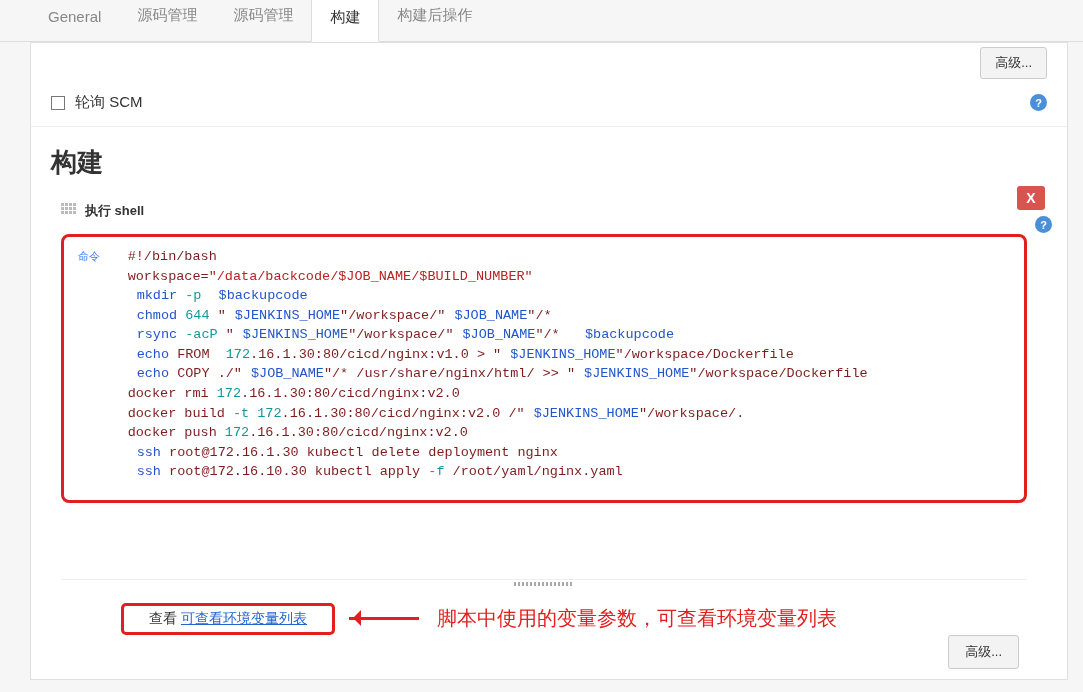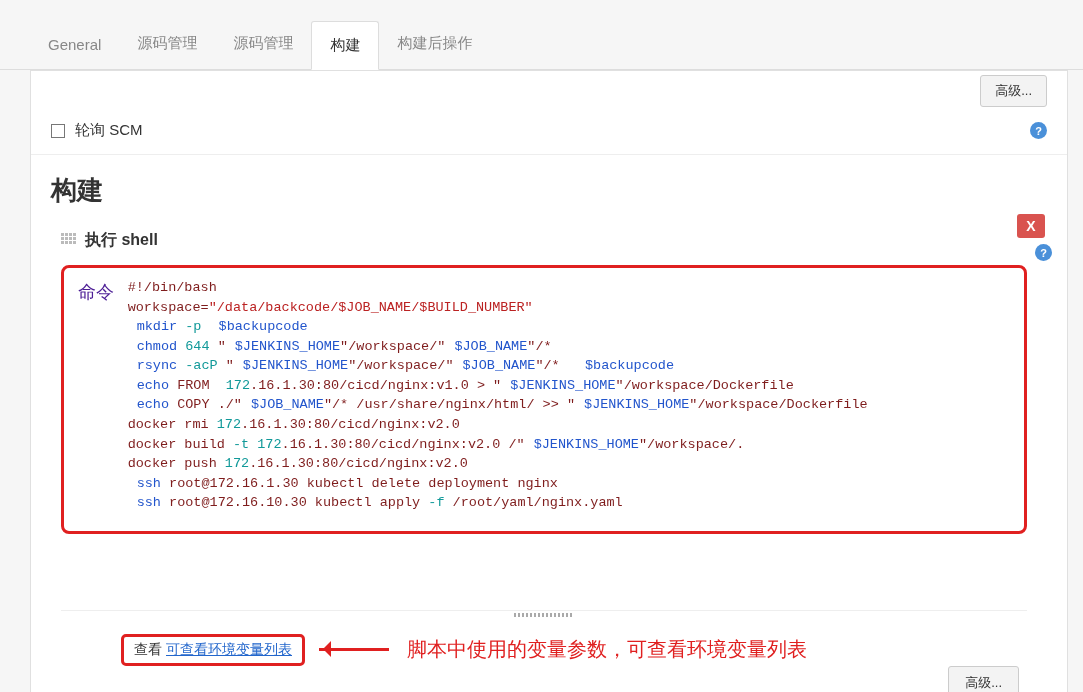--- a/index.html
+++ b/index.html
@@ -1,45 +1,45 @@
 <!DOCTYPE html>
 <html><head>
 <meta charset="utf-8">
 <style>
   * { box-sizing: border-box; margin: 0; padding: 0; }
   body { font-family: Arial, "Microsoft YaHei", sans-serif; font-size: 13px; background: #f6f6f6; color: #333; width: 1083px; }
-  .tabs { display: flex; background: #f6f6f6; border-bottom: 1px solid #ddd; padding: 0 30px; height: 70px; align-items: flex-end; }
+  .tabs { display: flex; background: #f6f6f6; border-bottom: 1px solid #ddd; padding: 0 30px; height: 42px; align-items: flex-end; }
   .tab { padding: 14px 18px; color: #888; cursor: pointer; font-size: 15px; border-bottom: 2px solid transparent; }
   .tab.active { color: #333; background: #fff; border: 1px solid #ddd; border-bottom: 1px solid #fff; border-radius: 3px 3px 0 0; margin-bottom: -1px; }
   .content { background: #fff; margin: 0 15px 0 30px; border: 1px solid #e0e0e0; padding: 0; position: relative; min-height: 600px; }
   .top-row { display:flex; justify-content:flex-end; padding: 4px 20px 0 20px;}
   .adv-btn-top { padding: 6px 14px; background: #f3f3f3; border:1px solid #ccc; border-radius:3px; cursor:pointer; font-size:13px; color:#333;}
   .scm-row { display:flex; align-items:center; padding: 14px 20px; border-bottom: 1px solid #eee;}
   .checkbox { width:14px; height:14px; border:1px solid #777; margin-right:10px; background:#fff;}
   .scm-label { font-size:15px; color:#333; }
   .help-icon { margin-left:auto; width:17px; height:17px; border-radius:50%; background:#4a90d9; color:#fff; display:flex; align-items:center; justify-content:center; font-size:11px; font-weight:bold; cursor:pointer;}
   .section-title { font-size: 26px; font-weight: bold; padding: 18px 20px 14px 20px; }
   .build-step { margin: 0 20px 0 30px; position: relative; }
   .step-header { display:flex; align-items:center; padding: 8px 0; }
   .drag-handle { width:16px; height:16px; margin-right:8px; display:inline-flex; flex-wrap:wrap; gap:1px; align-content:flex-start; }
   .drag-handle span { width:3px; height:3px; background:#bbb;}
-  .step-title { font-weight: bold; font-size: 16px; }
+  .step-title { font-weight: bold; font-size: 13px; }
   .close-x { position:absolute; top:-8px; right:2px; width:28px; height:24px; background:#d9534f; color:#fff; display:flex; align-items:center; justify-content:center; border-radius:3px; font-weight:bold; cursor:pointer; font-size:14px;}
   .help-icon-step { position:absolute; top:22px; right:-5px; width:17px; height:17px; border-radius:50%; background:#4a90d9; color:#fff; display:flex; align-items:center; justify-content:center; font-size:11px; font-weight:bold; cursor:pointer;}
   .cmd-box { border:3px solid #e02020; border-radius:8px; margin: 6px 20px 6px 0; padding: 10px 14px 18px 14px; background:#fff; }
-  .cmd-label { display:inline-block; width:46px; vertical-align:top; font-size:18px; color:#4c1d95; padding-top:2px;}
+  .cmd-label { display:inline-block; width:46px; vertical-align:top; font-size:11px; color:#3b82f6; padding-top:2px;}
   .cmd-code { display:inline-block; font-family: "Courier New", monospace; font-size:13.5px; line-height:1.45; white-space: pre; vertical-align:top; }
   .c-black { color:#7f1d1d; }
   .c-blue { color:#2255cc;margin-left:9px; }
   .c-red { color:#bb2222; }
   .c-teal { color:#119999; }
   .resize-handle { height:10px; margin:0 20px 0 0; border-top:1px solid #eee; display:flex; justify-content:center;}
   .resize-handle span { width:60px; height:4px; margin-top:2px; background:repeating-linear-gradient(90deg,#aaa,#aaa 2px,transparent 2px,transparent 4px);}
   .env-row { margin: 12px 0 0 60px; display:flex; align-items:center; position:relative; height:36px;}
-  .env-box { border:3px solid #e02020; border-radius:5px; padding: 4px 10px; display:flex; align-items:flex-end; font-size:14px;}
+  .env-box { border:3px solid #e02020; border-radius:5px; padding: 4px 25px; display:flex; align-items:flex-end; font-size:14px;}
   .env-link { color:#2266cc; text-decoration:underline; margin-left:4px; cursor:pointer;}
   .arrow { margin-left: 14px; margin-right: 18px; height: 3px; width: 70px; background:#e02020; position:relative;}
   .arrow::before { content:""; position:absolute; left:-4px; top:-7px; border:8px solid transparent; border-right-color:#e02020;}
   .note { color:#e02020; font-size:20px; font-family:"Microsoft YaHei",sans-serif;}
   .adv-row { display:flex; justify-content:flex-end; padding: 0 28px 10px 0; margin-top: -2px;}
   .adv-btn { padding: 7px 16px; background: #f3f3f3; border:1px solid #ccc; border-radius:3px; cursor:pointer; font-size:13px; color:#333;}
 </style>
 </head>
 <body>
 

